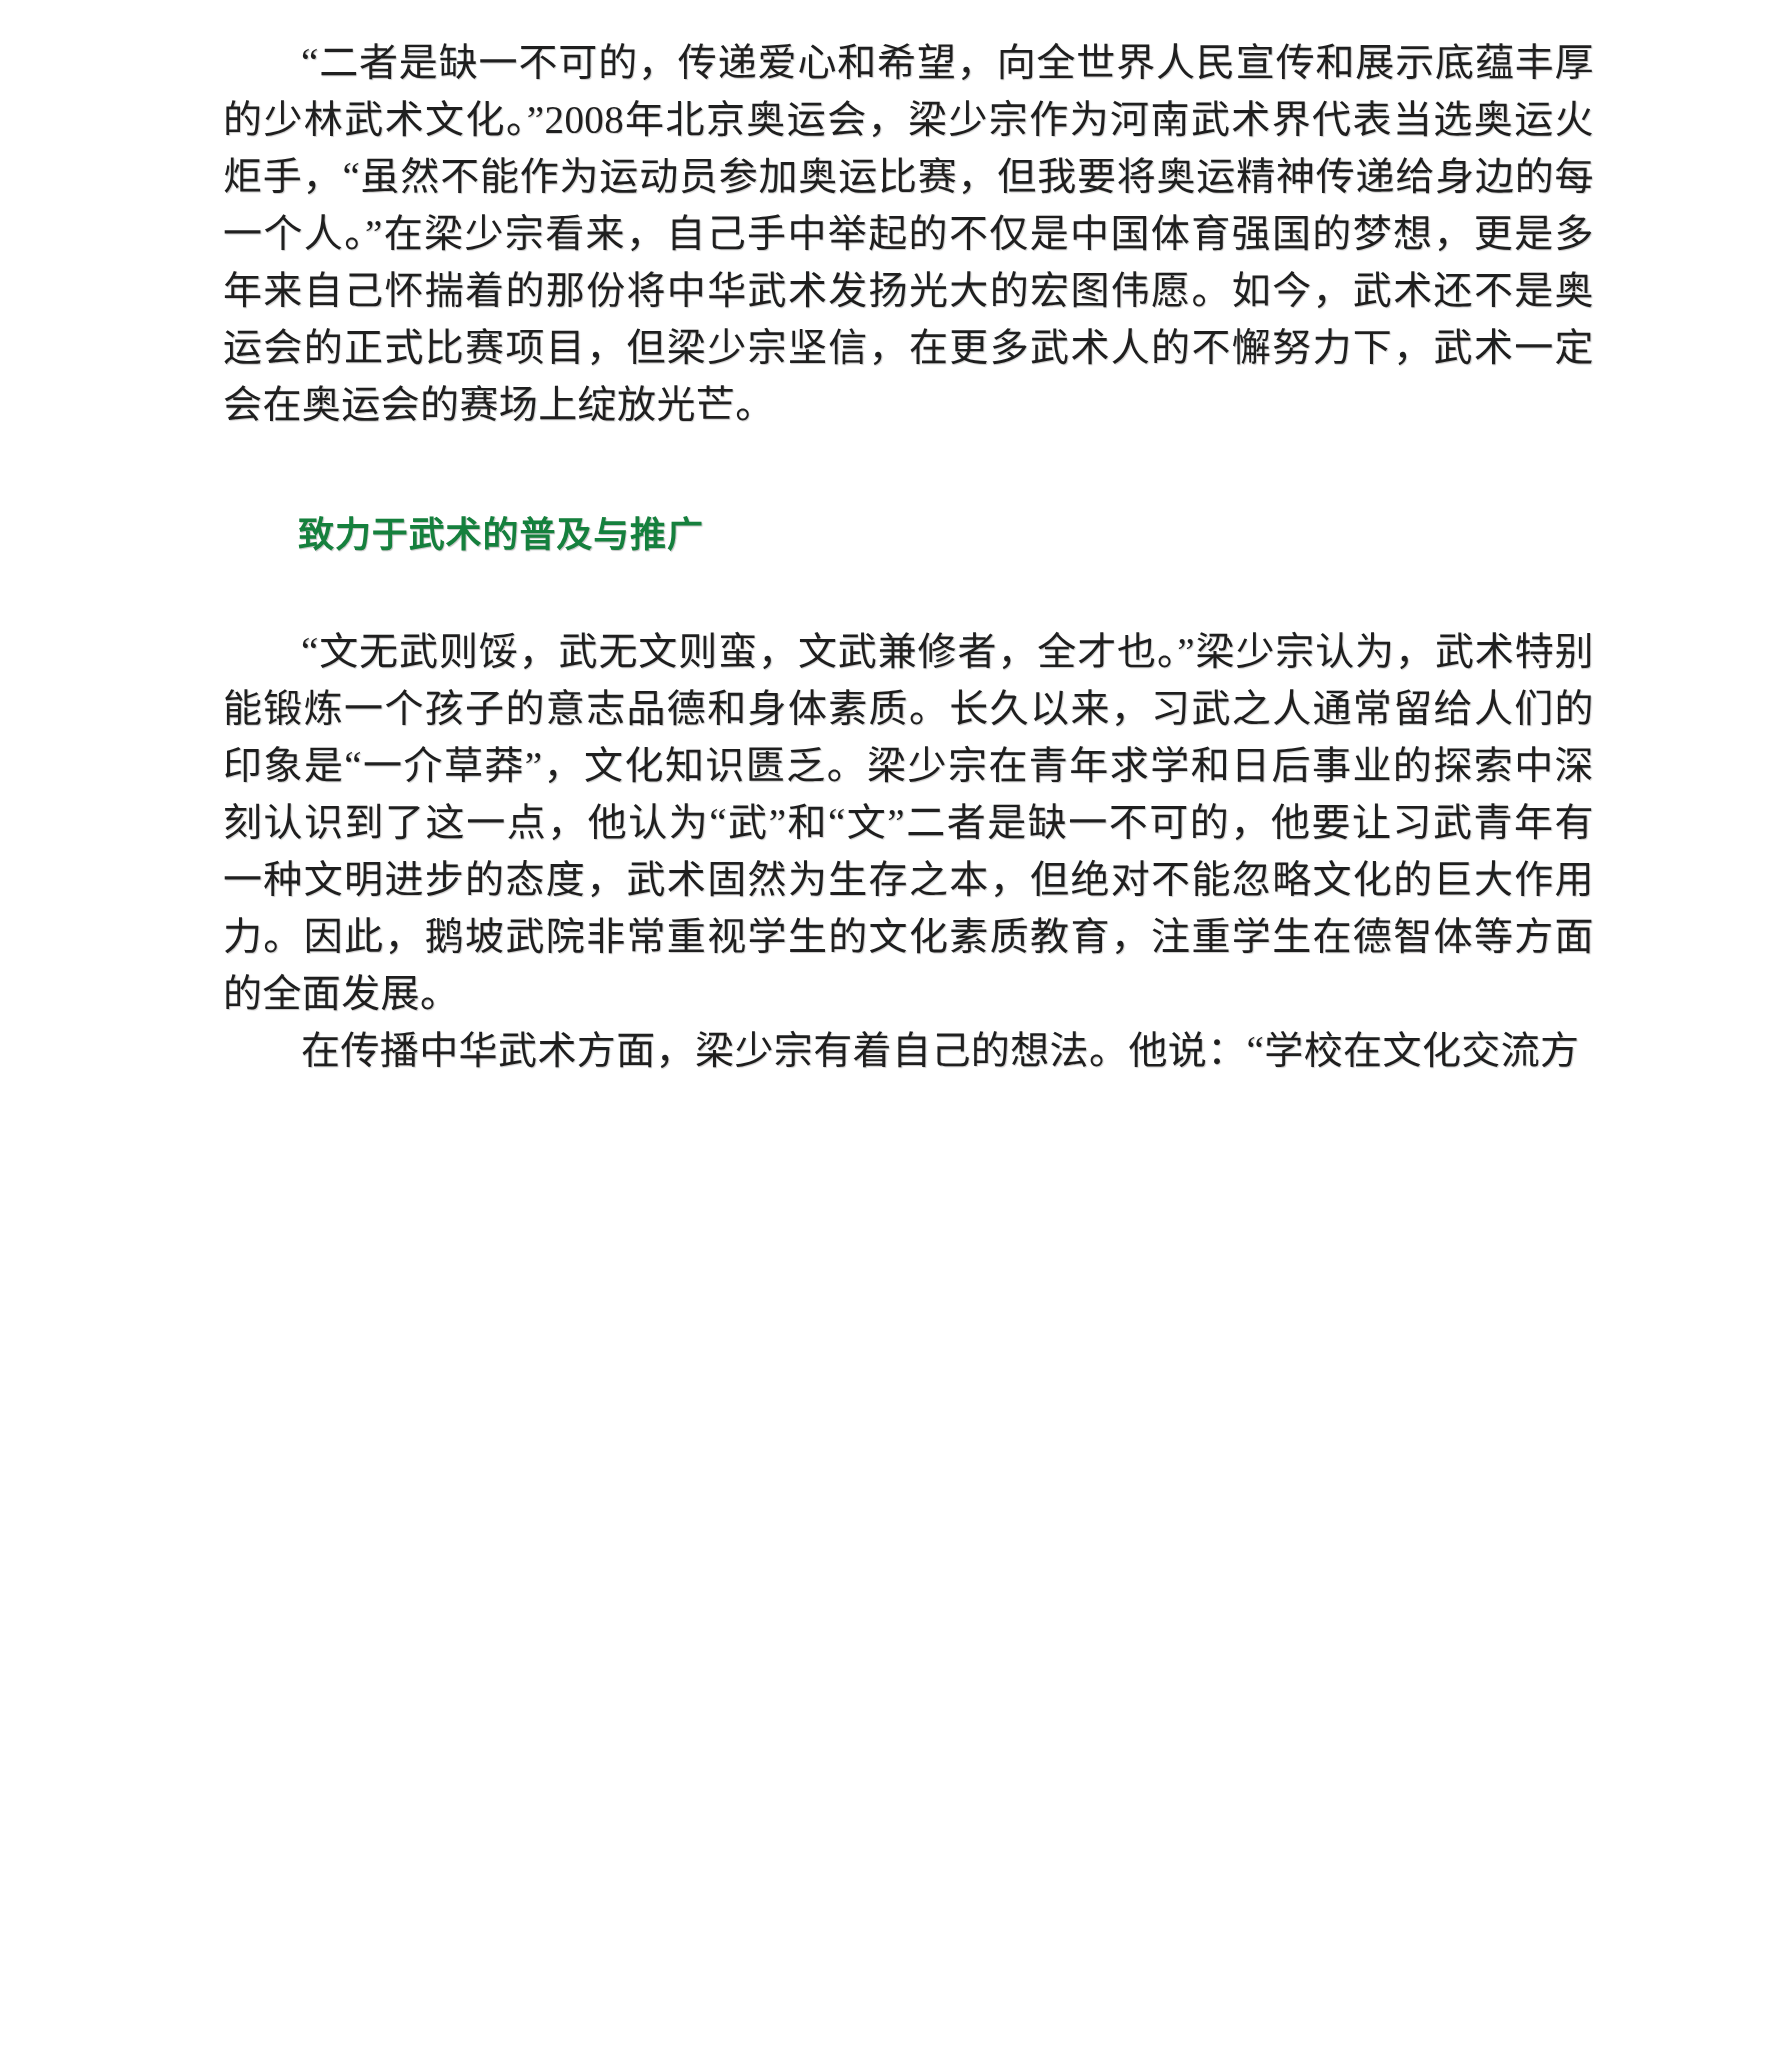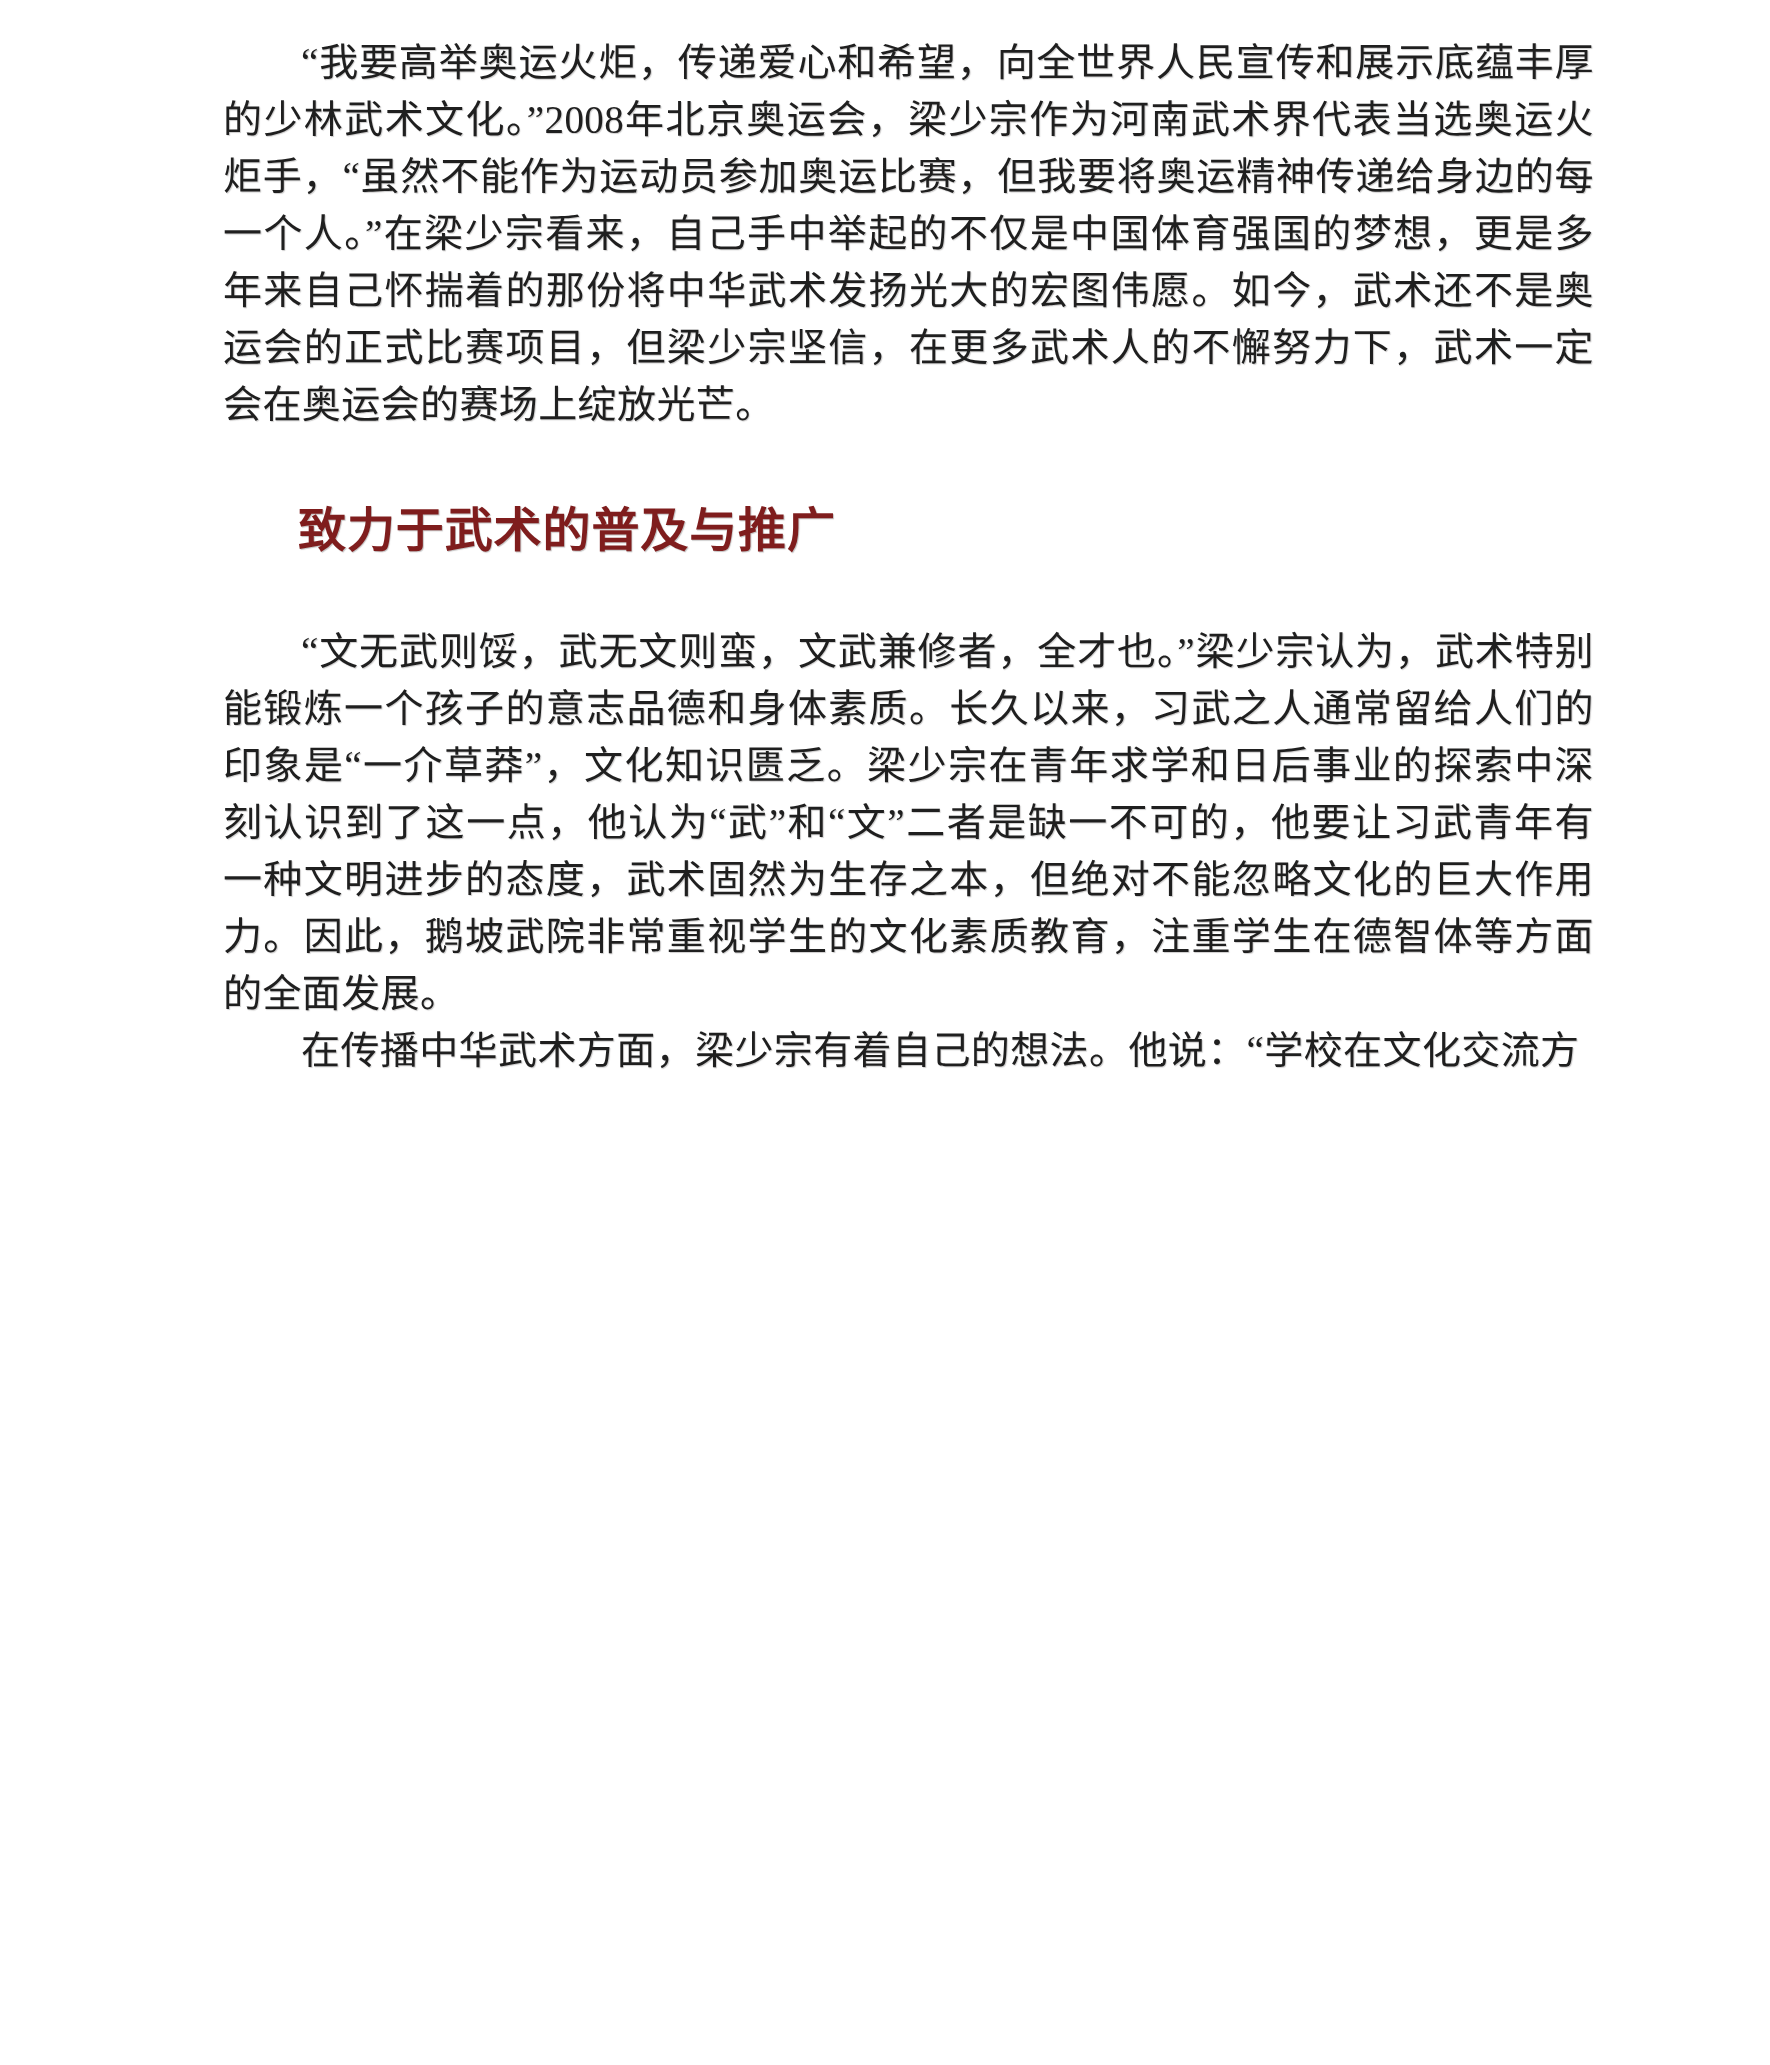--- a/index.html
+++ b/index.html
@@ -30,37 +30,37 @@
     text-align: justify;
     text-justify: inter-character;
     letter-spacing: 0.4px;
   }
   .para {
     margin: 0;
     text-indent: 2em;
     text-shadow: 0.9px 0.9px 0.9px rgba(60,55,55,0.25);
   }
   .heading {
-    font-family: Liberation Mono, monospace;
+    font-family: Liberation Sans, sans-serif;
     font-weight: 700;
-    font-size: 48px;
+    font-size: 36px;
     line-height: 57px;
     letter-spacing: 0.9px;
-    color: #7f1d1d;
+    color: #15803d;
     margin: 73px 0 60px 75px;
     text-shadow: 0.9px 0.9px 0.9px rgba(60,55,55,0.3);
   }
 </style>
 </head>
 <body>
 
 <div class="page">
   <div class="text-column">
 
-    <p class="para">“我要高举奥运火炬，传递爱心和希望，向全世界人民宣传和展示底蕴丰厚的少林武术文化。”2008年北京奥运会，梁少宗作为河南武术界代表当选奥运火炬手，“虽然不能作为运动员参加奥运比赛，但我要将奥运精神传递给身边的每一个人。”在梁少宗看来，自己手中举起的不仅是中国体育强国的梦想，更是多年来自己怀揣着的那份将中华武术发扬光大的宏图伟愿。如今，武术还不是奥运会的正式比赛项目，但梁少宗坚信，在更多武术人的不懈努力下，武术一定会在奥运会的赛场上绽放光芒。</p>
+    <p class="para">“二者是缺一不可的，传递爱心和希望，向全世界人民宣传和展示底蕴丰厚的少林武术文化。”2008年北京奥运会，梁少宗作为河南武术界代表当选奥运火炬手，“虽然不能作为运动员参加奥运比赛，但我要将奥运精神传递给身边的每一个人。”在梁少宗看来，自己手中举起的不仅是中国体育强国的梦想，更是多年来自己怀揣着的那份将中华武术发扬光大的宏图伟愿。如今，武术还不是奥运会的正式比赛项目，但梁少宗坚信，在更多武术人的不懈努力下，武术一定会在奥运会的赛场上绽放光芒。</p>
 
     <h2 class="heading">致力于武术的普及与推广</h2>
 
 
 
 
     <p class="para">“文无武则馁，武无文则蛮，文武兼修者，全才也。”梁少宗认为，武术特别能锻炼一个孩子的意志品德和身体素质。长久以来，习武之人通常留给人们的印象是“一介草莽”，文化知识匮乏。梁少宗在青年求学和日后事业的探索中深刻认识到了这一点，他认为“武”和“文”二者是缺一不可的，他要让习武青年有一种文明进步的态度，武术固然为生存之本，但绝对不能忽略文化的巨大作用力。因此，鹅坡武院非常重视学生的文化素质教育，注重学生在德智体等方面的全面发展。</p>
 
     <p class="para">在传播中华武术方面，梁少宗有着自己的想法。他说：“学校在文化交流方</p>
 

